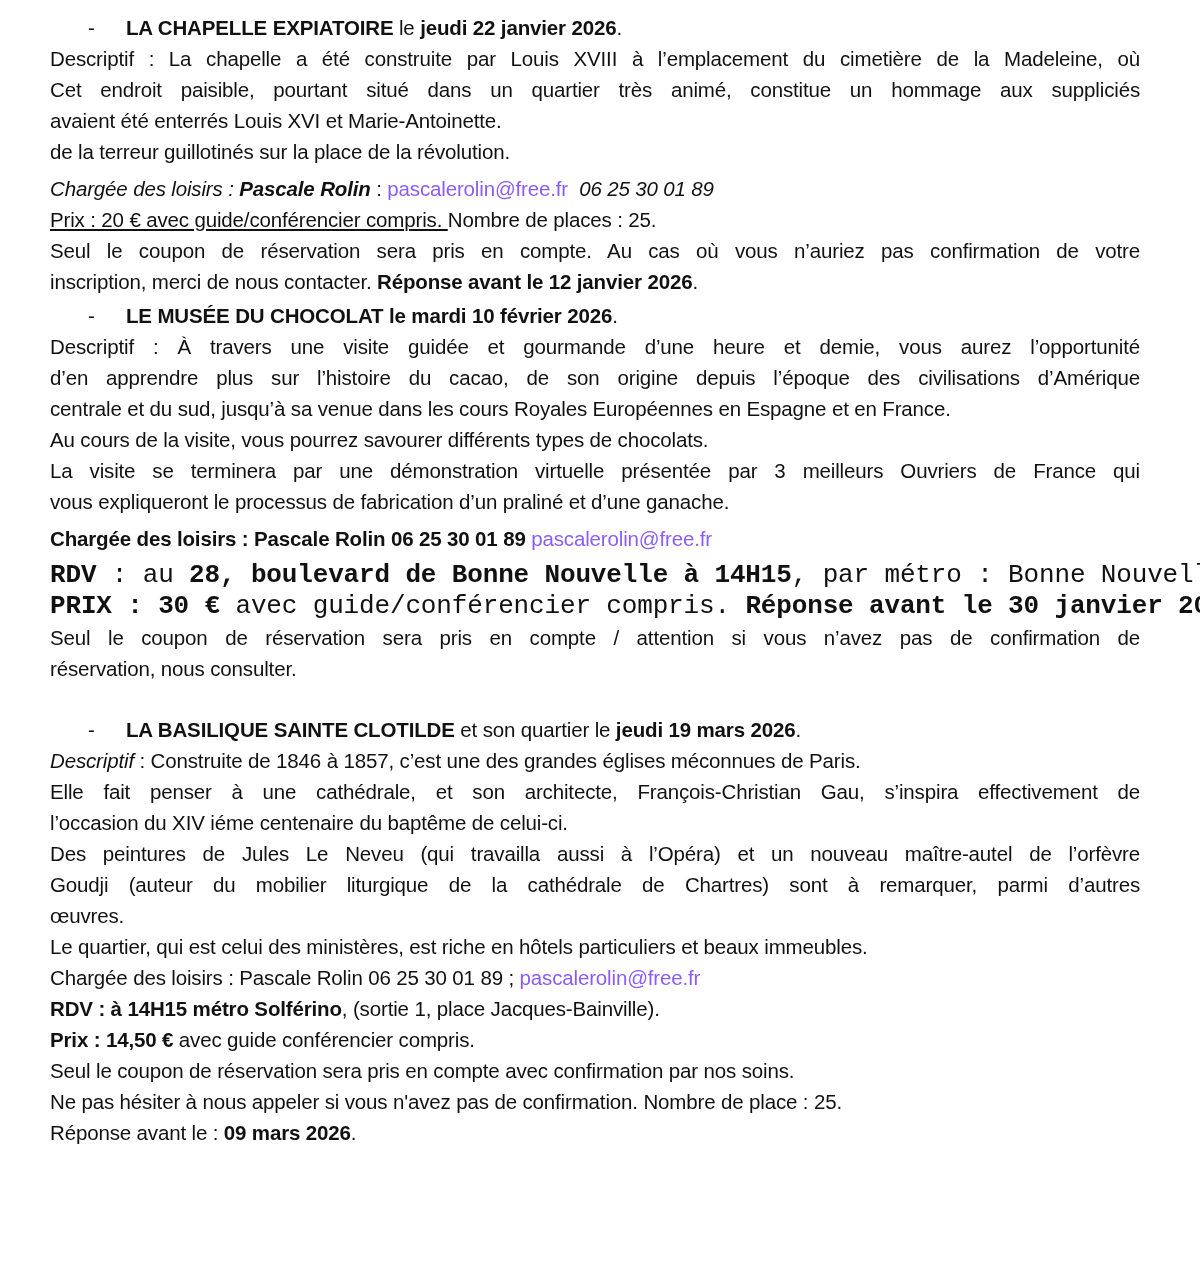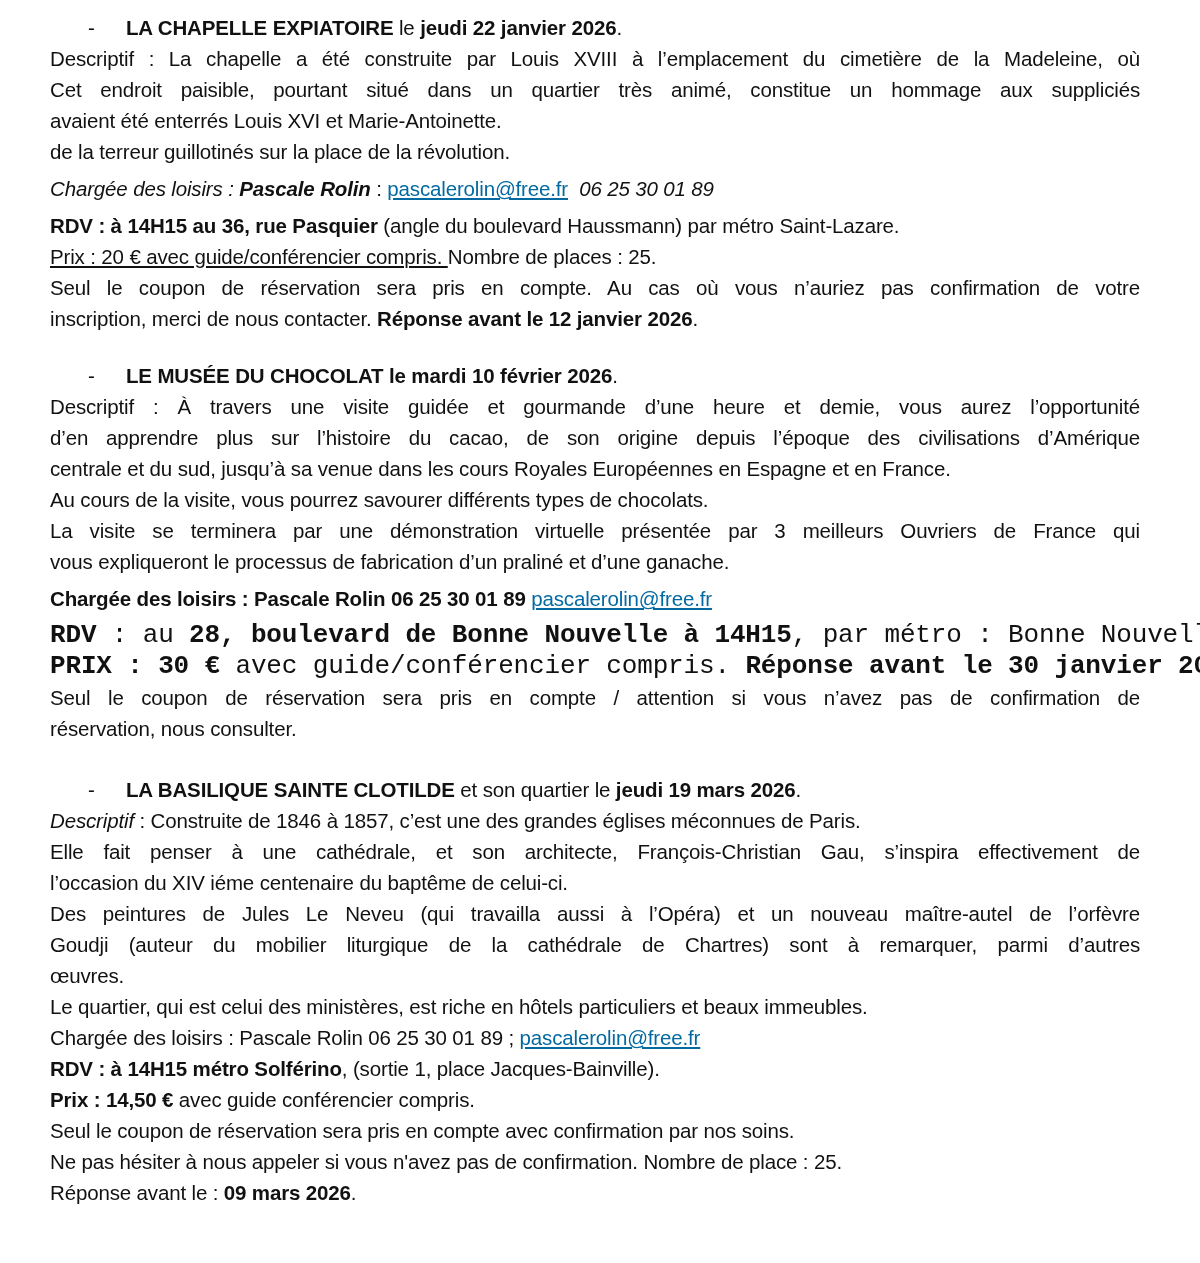--- a/index.html
+++ b/index.html
@@ -10,25 +10,25 @@
   }
   .page { position: relative; padding: 12px 48px 0 50px; width: 1090px; }
   .line {
     font-size: 20.5px; line-height: 31px; white-space: nowrap;
     letter-spacing: -0.15px;
   }
   .just { text-align: justify; text-align-last: justify; white-space: normal; }
   .b { font-weight: bold; }
   .i { font-style: italic; }
   .u { text-decoration: underline; }
-  a.mail { color: #0369a1; text-decoration: underline; }
+  a.mail { color: #8b5cf6; }
   .bullet { padding-left: 38px; }
   .bullet .dash { display: inline-block; width: 38px; }
   .gap-s { margin-top: 6px; }
-  .gap-m { margin-top: 26px; }
+  .gap-m { margin-top: 3px; }
   .gap-l { margin-top: 30px; }
   .small { font-size: 26px; font-family: Liberation Mono, monospace; }
 </style>
 </head>
 <body>
 
 <div class="page">
 
   <section>
     <div class="line bullet">
@@ -36,23 +36,20 @@
     </div>
     <div class="line just">Descriptif : La chapelle a été construite par Louis XVIII à l’emplacement du cimetière de la Madeleine, où</div>
     <div class="line just">Cet endroit paisible, pourtant situé dans un quartier très animé, constitue un hommage aux suppliciés</div>
     <div class="line">avaient été enterrés Louis XVI et Marie-Antoinette.</div>
     <div class="line">de la terreur guillotinés sur la place de la révolution.</div>
 
     <div class="line gap-s i">
       <span>Chargée des loisirs : </span><span class="b">Pascale Rolin</span><span style="font-style:normal"> : </span><a class="mail" style="font-style:normal">pascalerolin@free.fr</a><span>&nbsp;&nbsp;</span><span>06 25 30 01 89</span>
     </div>
 
-    <div class="line gap-s">
-      <span class="b">RDV : à 14H15 au 36, rue Pasquier</span><span> (angle du boulevard Haussmann) par métro Saint-Lazare.</span>
-    </div>
     <div class="line">
       <span class="u">Prix : 20 € avec guide/conférencier compris. </span><span>Nombre de places : 25.</span>
     </div>
     <div class="line just">Seul le coupon de réservation sera pris en compte. Au cas où vous n’auriez pas confirmation de votre</div>
     <div class="line">
       <span>inscription, merci de nous contacter. </span><span class="b">Réponse avant le 12 janvier 2026</span><span>.</span>
     </div>
   </section>
 
   <section class="gap-m">

